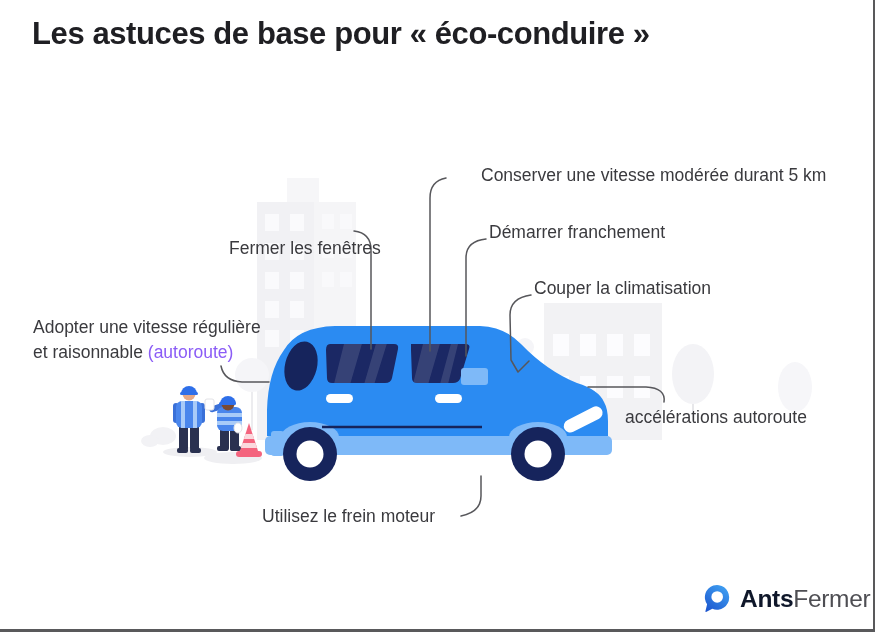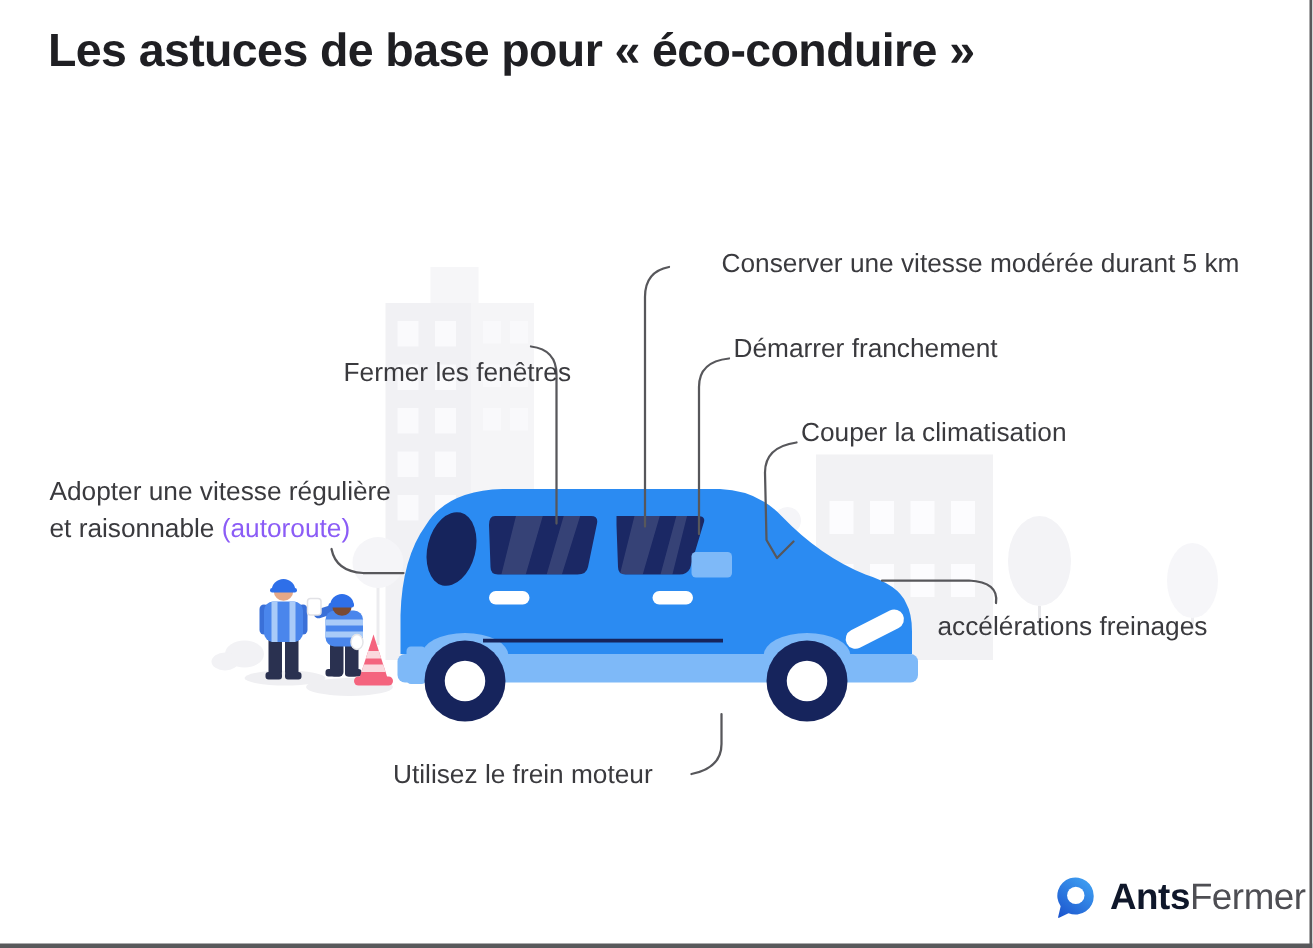--- a/index.html
+++ b/index.html
@@ -183,21 +183,21 @@
     <span>Démarrer franchement</span>
   </div>
   <div class="tip" style="left:534px;top:276px;text-align:right;">
     <span>Couper la climatisation</span>
   </div>
   <div class="tip" style="left:33px;top:315px;">
     <span class="block">Adopter une vitesse régulière</span>
     <span class="block"><span>et raisonnable </span><span class="note">(autoroute)</span></span>
   </div>
   <div class="tip" style="left:625px;top:405px;">
-    <span class="block">accélérations freinages</span>
+    <span class="block">accélérations autoroute</span>
   </div>
   <div class="tip" style="left:262px;top:504px;text-align:center;">
     <span>Utilisez le frein moteur</span>
   </div>
 
   <div class="logo">
     <svg width="28" height="30" viewBox="0 0 30 32">
       <defs>
         <linearGradient id="lg" x1="0.8" y1="0" x2="0.1" y2="1">
           <stop offset="0" stop-color="#3FA0F2"></stop>

